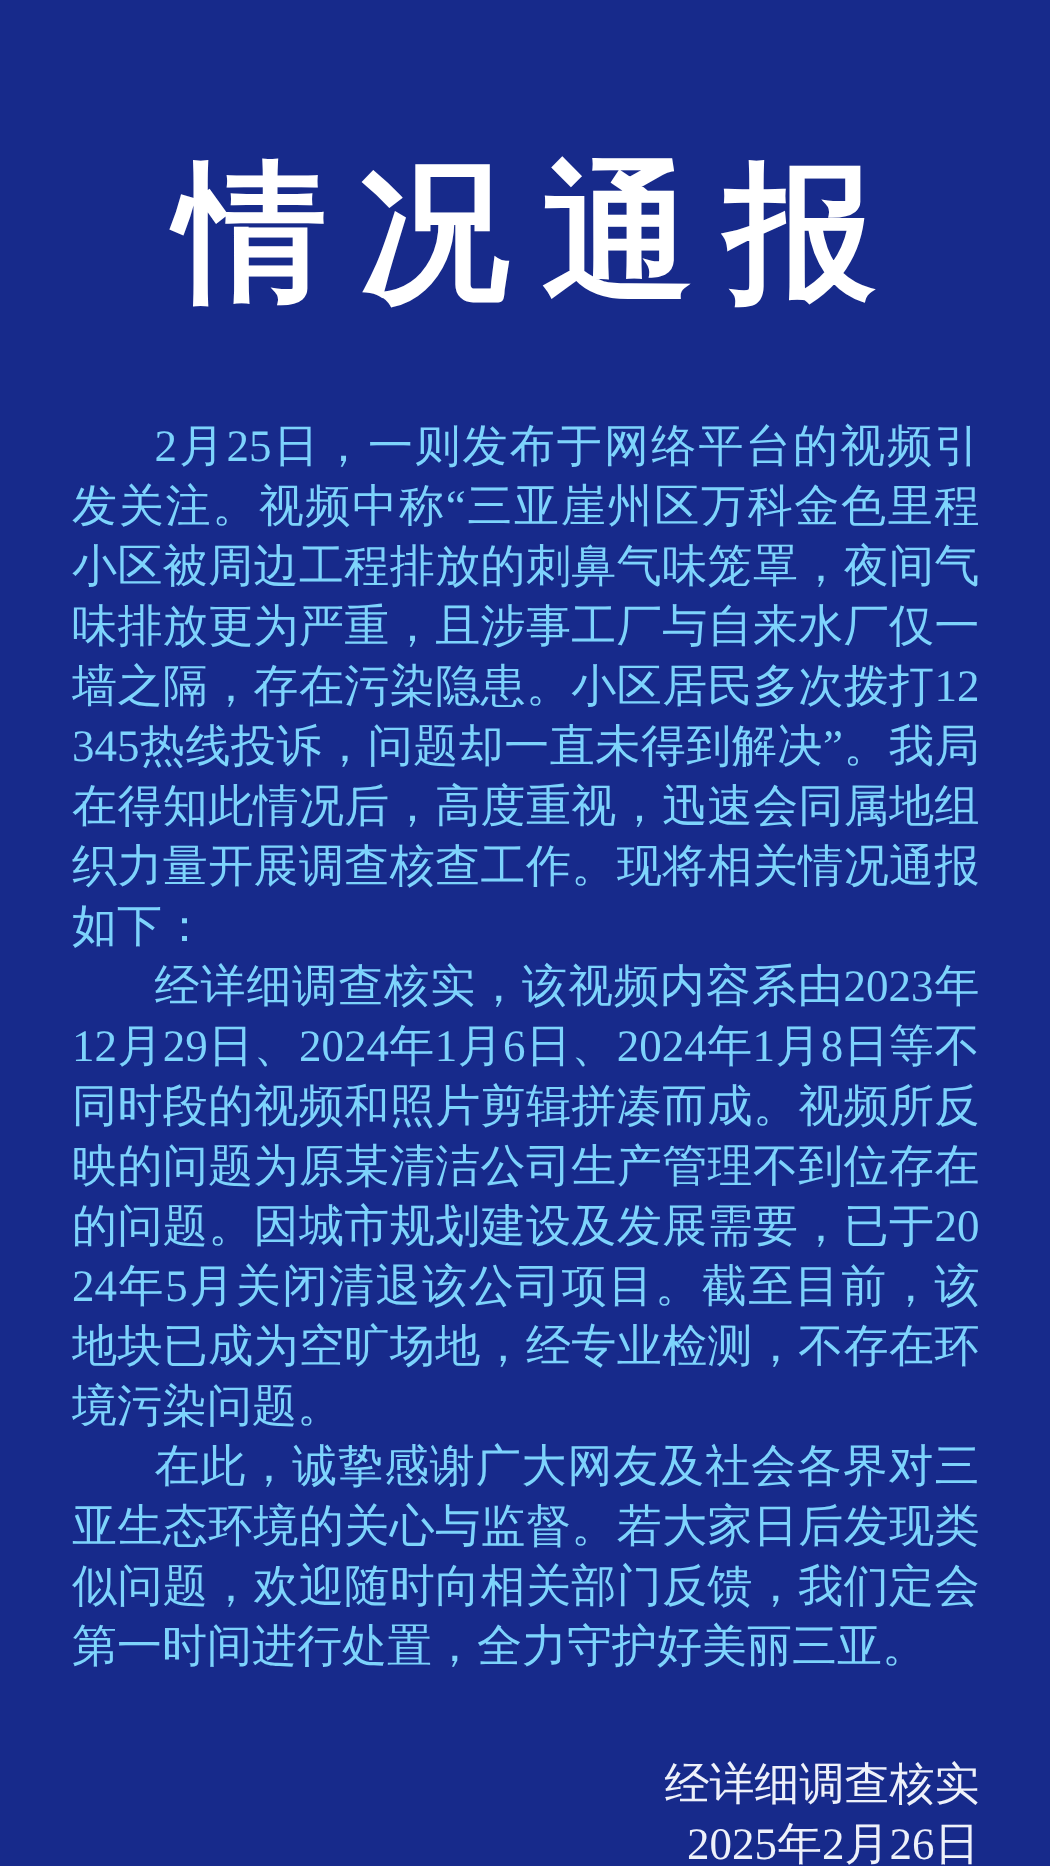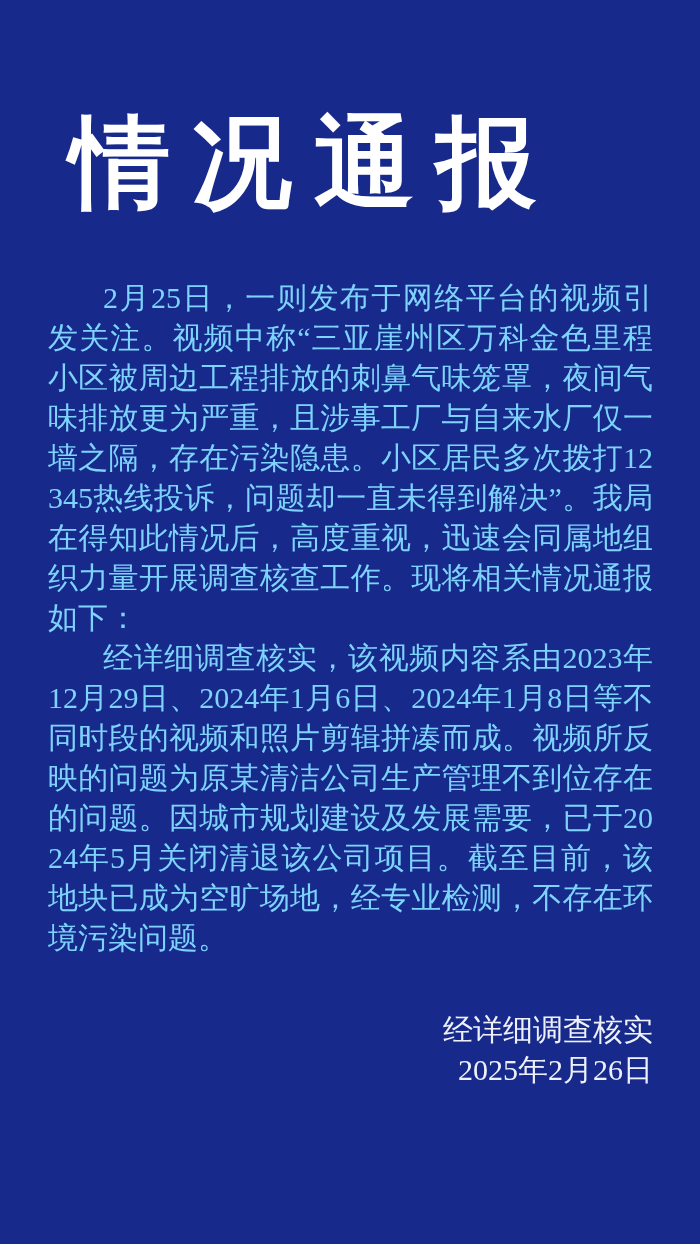--- a/index.html
+++ b/index.html
@@ -17,22 +17,22 @@
     position: relative;
     width: 700px;
     height: 1244px;
     box-sizing: border-box;
     padding: 108px 47px 0 48px;
     background: #172a8b;
     color: #f3f5fc;
   }
   .title {
     margin: 0;
-    text-align: left;
-    font-family: Liberation Serif, serif;
+    text-align: center;
+    font-family: Liberation Mono, monospace;
     font-size: 100px;
     line-height: 112px;
     font-weight: 700;
     color: #ffffff;
     letter-spacing: 22px;
     text-indent: 22px;
     white-space: nowrap;
   }
   .notice-body {
     margin-top: 58px;
@@ -61,19 +61,20 @@
 </style>
 </head>
 <body>
 
 <div class="page">
   <h1 class="title">情况通报</h1>
 
   <div class="notice-body">
     <p class="para">2月25日，一则发布于网络平台的视频引发关注。视频中称“三亚崖州区万科金色里程小区被周边工程排放的刺鼻气味笼罩，夜间气味排放更为严重，且涉事工厂与自来水厂仅一墙之隔，存在污染隐患。小区居民多次拨打12345热线投诉，问题却一直未得到解决”。我局在得知此情况后，高度重视，迅速会同属地组织力量开展调查核查工作。现将相关情况通报如下：</p>
     <p class="para">经详细调查核实，该视频内容系由2023年12月29日、2024年1月6日、2024年1月8日等不同时段的视频和照片剪辑拼凑而成。视频所反映的问题为原某清洁公司生产管理不到位存在的问题。因城市规划建设及发展需要，已于2024年5月关闭清退该公司项目。截至目前，该地块已成为空旷场地，经专业检测，不存在环境污染问题。</p>
+    <p class="para">在此，诚挚感谢广大网友及社会各界对三亚生态环境的关心与监督。若大家日后发现类似问题，欢迎随时向相关部门反馈，我们定会第一时间进行处置，全力守护好美丽三亚。</p>
   </div>
 
   <div class="signature">
     <div>经详细调查核实</div>
     <div>2025年2月26日</div>
   </div>
 </div>
 
 </body></html>

